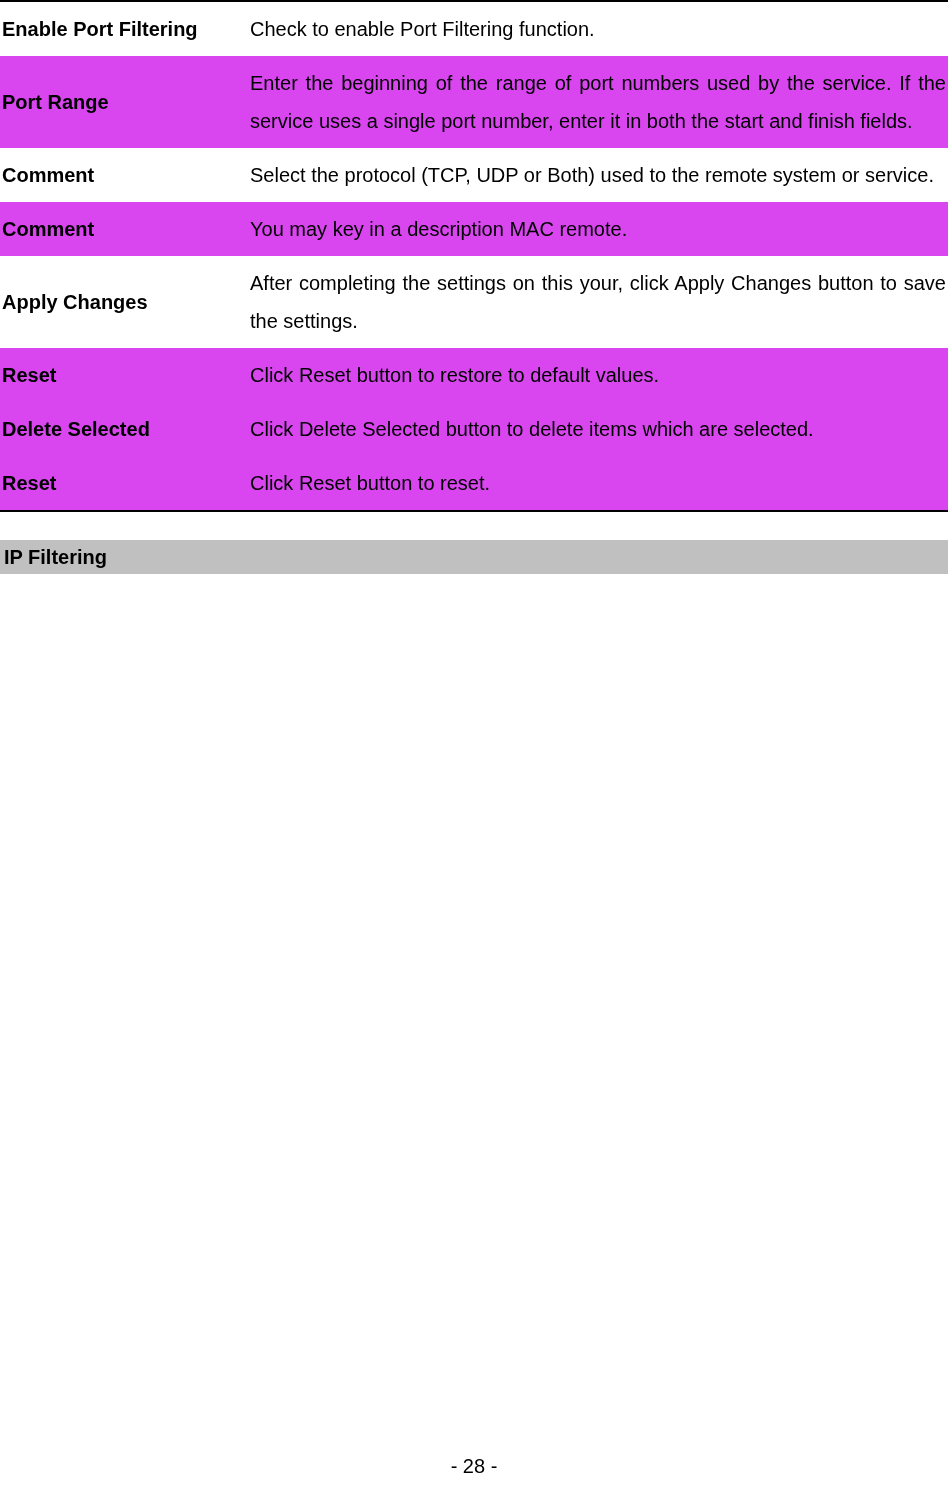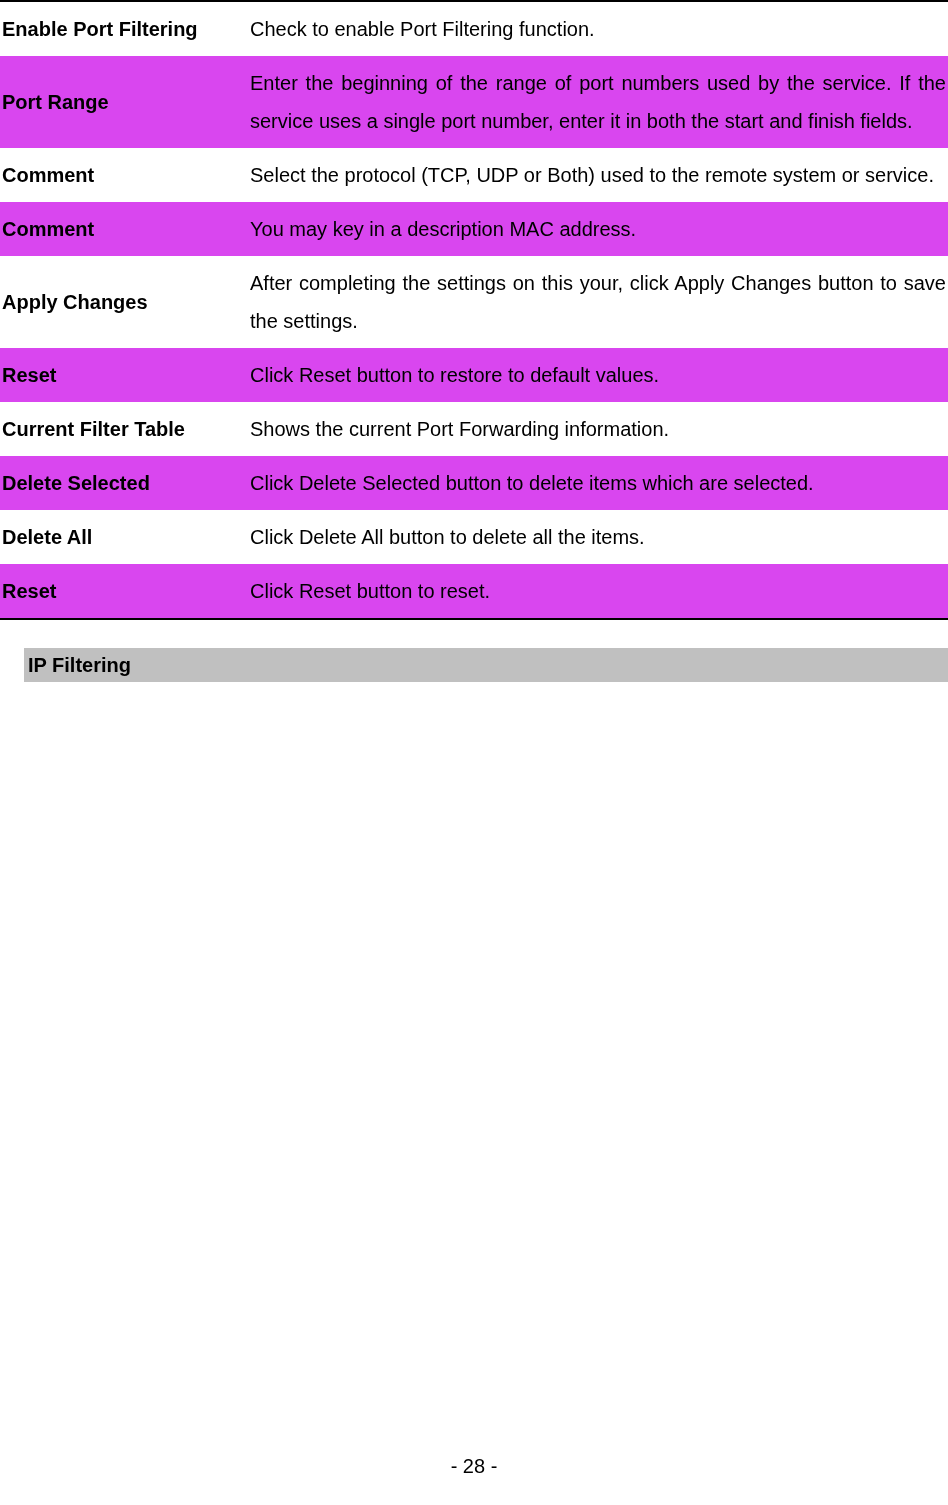--- a/index.html
+++ b/index.html
@@ -40,21 +40,20 @@
     }
     .shade {
       background-color: #d946ef;
     }
     .section-header {
       background-color: #c0c0c0;
       font-weight: bold;
       padding: 2px 4px;
       margin-top: 28px;
       line-height: 1.5;
-      margin-left: 24px;
     }
     .section-body {
       padding: 2px 2px;
       text-align: left;
     }
     .page-number {
       position: absolute;
       bottom: 20px;
       width: 100%;
       text-align: center;
@@ -76,41 +75,33 @@
     <tr class="shade">
       <td class="label">Port Range</td>
       <td class="desc">Enter the beginning of the range of port numbers used by the service. If the service uses a single port number, enter it in both the start and finish fields.</td>
     </tr>
     <tr>
       <td class="label">Comment</td>
       <td class="desc">Select the protocol (TCP, UDP or Both) used to the remote system or service.</td>
     </tr>
     <tr class="shade">
       <td class="label">Comment</td>
-      <td class="desc">You may key in a description MAC address.</td>
+      <td class="desc">You may key in a description MAC remote.</td>
     </tr>
     <tr>
       <td class="label">Apply Changes</td>
       <td class="desc">After completing the settings on this your, click Apply Changes button to save the settings.</td>
     </tr>
     <tr class="shade">
       <td class="label">Reset</td>
       <td class="desc">Click Reset button to restore to default values.</td>
     </tr>
-    <tr>
-      <td class="label">Current Filter Table</td>
-      <td class="desc">Shows the current Port Forwarding information.</td>
-    </tr>
     <tr class="shade">
       <td class="label">Delete Selected</td>
       <td class="desc">Click Delete Selected button to delete items which are selected.</td>
-    </tr>
-    <tr>
-      <td class="label">Delete All</td>
-      <td class="desc">Click Delete All button to delete all the items.</td>
     </tr>
     <tr class="shade">
       <td class="label">Reset</td>
       <td class="desc">Click Reset button to reset.</td>
     </tr>
   </tbody>
     </table>
 
   <div class="section-header">IP Filtering</div>
 

